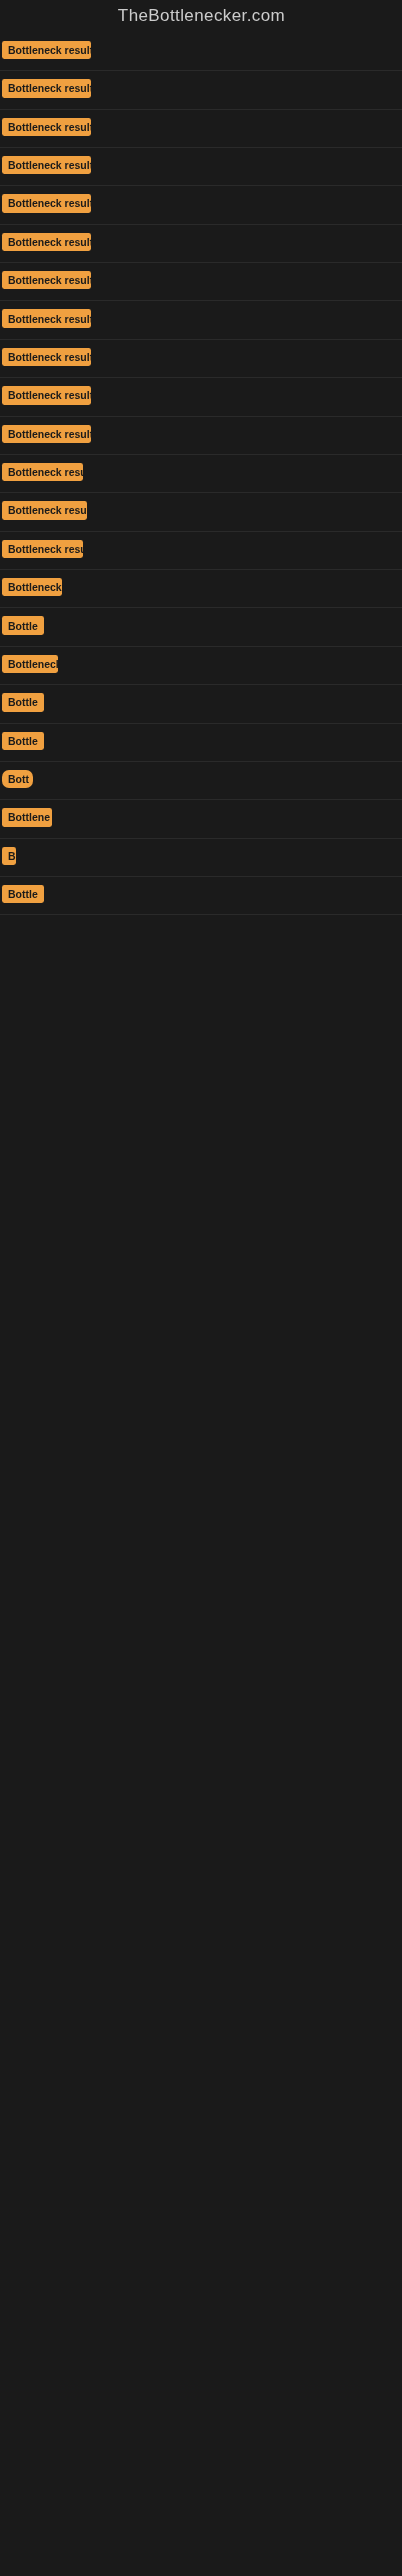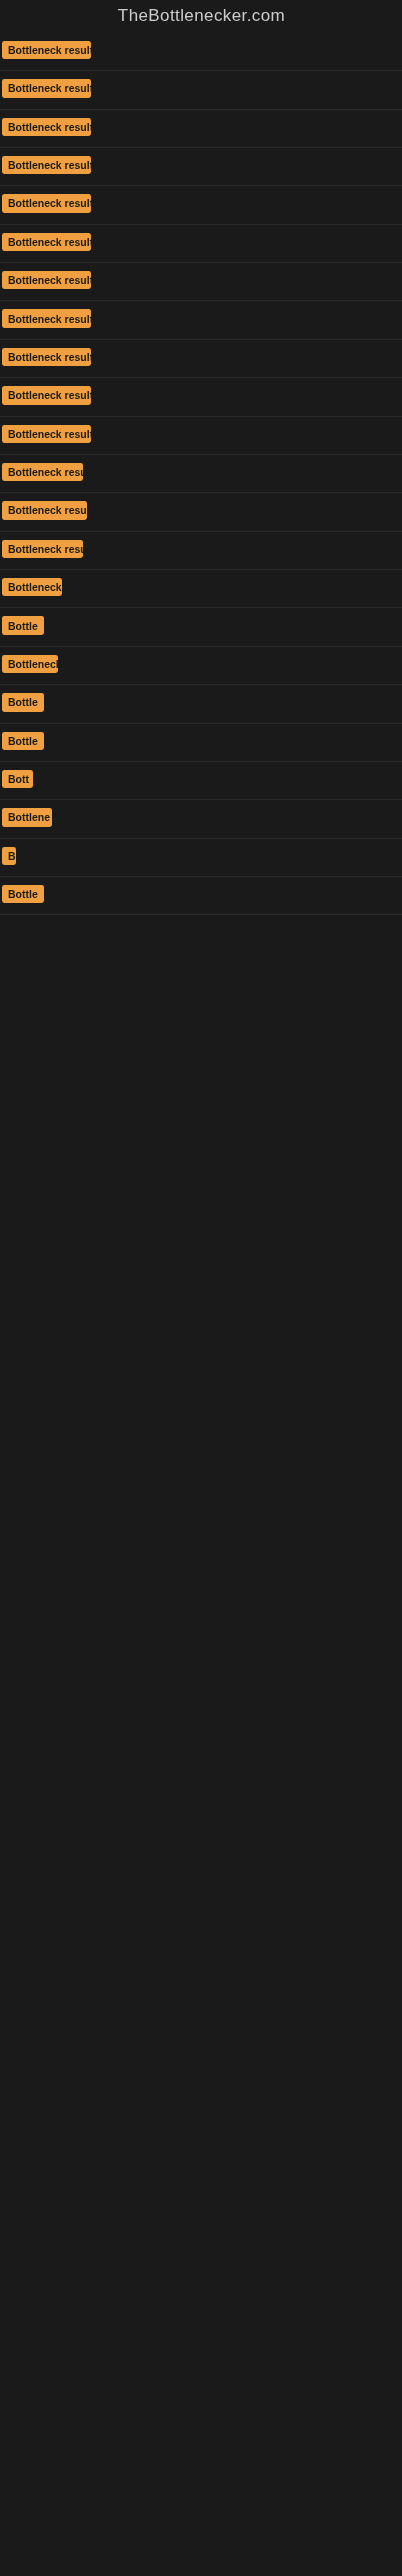--- a/index.html
+++ b/index.html
@@ -61,18 +61,18 @@
     <div class="row"><span class="bottleneck-badge" style="max-width: 89px;">Bottleneck result</span></div>
     <div class="row"><span class="bottleneck-badge" style="max-width: 89px;">Bottleneck result</span></div>
     <div class="row"><span class="bottleneck-badge" style="max-width: 81px;">Bottleneck resul</span></div>
     <div class="row"><span class="bottleneck-badge" style="max-width: 85px;">Bottleneck result</span></div>
     <div class="row"><span class="bottleneck-badge" style="max-width: 81px;">Bottleneck result</span></div>
     <div class="row"><span class="bottleneck-badge" style="max-width: 60px;">Bottleneck r</span></div>
     <div class="row"><span class="bottleneck-badge" style="max-width: 48px;">Bottle</span></div>
     <div class="row"><span class="bottleneck-badge" style="max-width: 56px;">Bottleneck</span></div>
     <div class="row"><span class="bottleneck-badge" style="max-width: 42px;">Bottle</span></div>
     <div class="row"><span class="bottleneck-badge" style="max-width: 42px;">Bottle</span></div>
-    <div class="row"><span class="bottleneck-badge" style="max-width: 31px;">Bott</span></div>
+    <div class="row"><span class="bottleneck-badge" style="max-width: 31px; border-radius: 7px;">Bott</span></div>
     <div class="row"><span class="bottleneck-badge" style="max-width: 50px; text-align: center;">Bottlene</span></div>
     <div class="row"><span class="bottleneck-badge" style="max-width: 14.5px;">B</span></div>
     <div class="row"><span class="bottleneck-badge" style="max-width: 42px;">Bottle</span></div>
   </div>
 
 
 </body></html>

